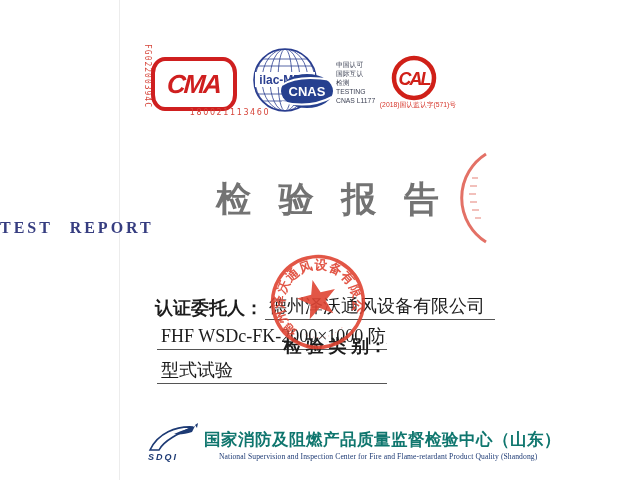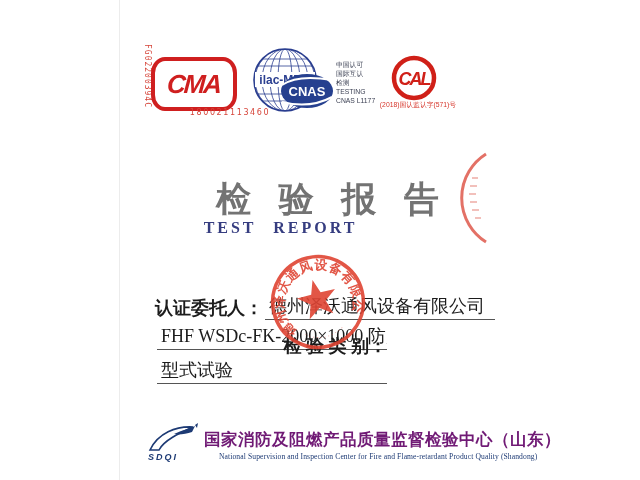--- a/index.html
+++ b/index.html
@@ -29,40 +29,40 @@
   #cnas-caption{left:336px;top:60px;font-size:6.8px;line-height:9px;color:#3a3f52;
                 font-family:"Liberation Sans",sans-serif;}
 
   
   #cal-caption{left:372px;top:100px;width:92px;text-align:center;color:#d6352a;font-size:6.8px;
                font-family:"Liberation Sans",sans-serif;}
 
   
   #title-cn{left:12px;top:176px;width:640px;text-align:center;color:#737373;font-weight:bold;
             font-size:35px;letter-spacing:9px;font-family:"Liberation Sans","DejaVu Sans",sans-serif;}
-  #title-en{left:0;top:219px;width:561px;text-align:center;color:#363d80;font-weight:bold;
+  #title-en{left:0;top:219px;width:561px;text-align:left;color:#363d80;font-weight:bold;
             font-size:16px;letter-spacing:3px;word-spacing:10px;}
 
   
   .field{position:absolute;left:155px;display:flex;align-items:flex-end;font-size:18px;color:#1c1c1c;}
   .field .label{white-space:pre;font-weight:bold;}
   .field .value{display:inline-block;width:226px;border-bottom:1.2px solid #555;
                 padding:0 0 1px 4px;margin-left:2px;white-space:nowrap;overflow:hidden;}
   #field-0{top:294px;}
   #field-1{top:324px;}
   #field-2{top:334px;flex-direction:column;}
 
   
   #seal{left:251px;top:235px;width:134px;height:134px;opacity:.9;transform:rotate(-14deg);}
 
   
   #partial-stamp{left:450px;top:152px;width:46px;height:92px;opacity:.8;}
 
   
-  #footer-org-cn{left:204px;top:429px;font-size:16.5px;font-weight:bold;color:#701a75;
+  #footer-org-cn{left:204px;top:429px;font-size:16.5px;font-weight:bold;color:#0f766e;
                  font-family:"Liberation Sans","DejaVu Sans",sans-serif;letter-spacing:.5px;}
   #footer-org-en{left:204px;top:452px;font-size:7.6px;color:#1d3a74;letter-spacing:.1px;padding-left:15px;}
   #sdqi-logo{left:146px;top:423px;width:54px;height:32px;}
   #sdqi-text{left:148px;top:452px;font-family:"Liberation Sans",sans-serif;font-style:italic;
              font-weight:bold;font-size:9px;letter-spacing:2px;color:#1d3a74;}
 </style>
 </head>
 <body>
 
 <div id="page">

